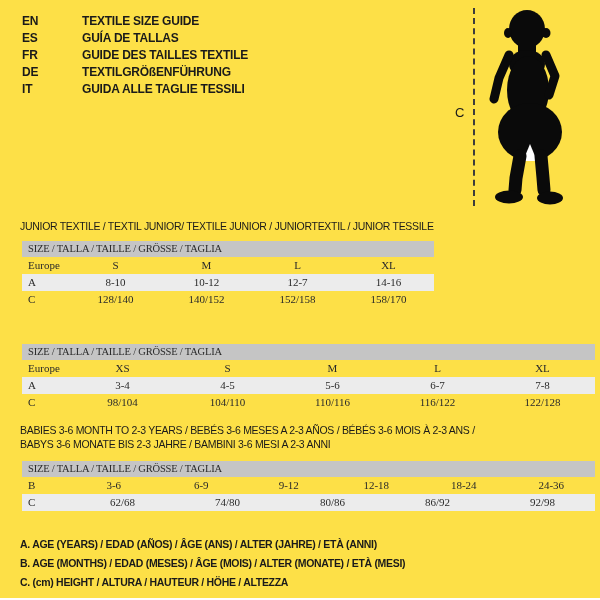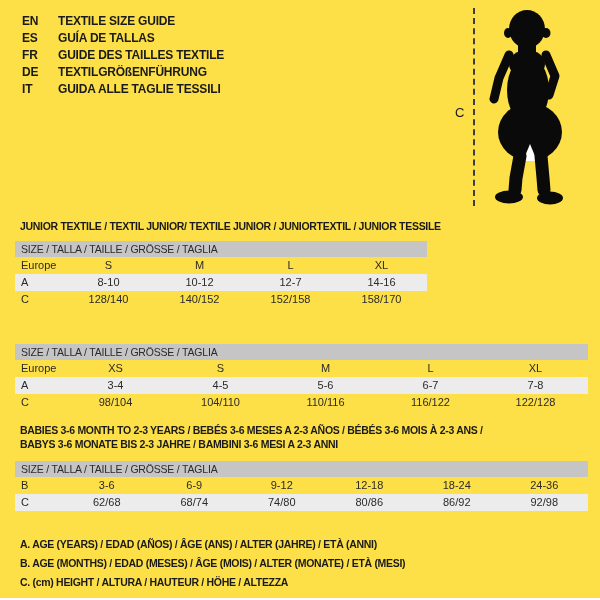--- a/index.html
+++ b/index.html
@@ -5,29 +5,29 @@
   html,body{margin:0;padding:0;background:#fff;}
   #page{
     position:relative;width:600px;height:598px;background:#fde047;
     font-family:"Liberation Sans","DejaVu Sans",sans-serif;color:#1a1a1a;
     overflow:hidden;
   }
   
   .lang-block{position:absolute;left:22px;top:13px;}
   .lang-row{display:flex;height:17px;line-height:17px;}
   .lang-code{width:36px;font-weight:bold;font-size:12px;letter-spacing:-0.2px;}
-  .lang-title{font-weight:bold;font-size:12px;letter-spacing:-0.2px;white-space:nowrap;}
+  .lang-title{font-weight:bold;font-size:12px;letter-spacing:-0.2px;white-space:nowrap;margin-left:24px;}
   
   .measure-line{position:absolute;left:473px;top:8px;height:198px;width:0;border-left:2px dashed #3c3c3c;}
   .measure-label{position:absolute;left:455px;top:105px;font-size:13px;color:#1a1a1a;}
   .silhouette{position:absolute;left:482px;top:8px;width:96px;height:200px;}
   
-  .tbl-title{position:absolute;left:20px;font-weight:bold;font-size:10.5px;letter-spacing:-0.3px;
+  .tbl-title{position:absolute;left:20px;font-weight:normal;font-size:10.5px;letter-spacing:-0.3px;
              line-height:14px;white-space:pre-line;width:560px;}
-  .tbl{position:absolute;left:15px;}
+  .tbl{position:absolute;left:22px;font-family:Liberation Serif, serif;}
   .tbl.narrow{width:412px;}
   .tbl.wide{width:573px;}
   .size-header{background:#c5c5c5;height:16px;line-height:16px;padding-left:6px;
                font-size:10.5px;color:#2a2a2a;letter-spacing:-0.2px;}
   .trow{display:flex;height:17px;line-height:17px;font-size:11px;color:#2a2a2a;}
   .trow.alt{background:#ececec;}
   .tcell{flex:1;text-align:center;white-space:nowrap;}
   .tcell.first{flex:0 0 42px;text-align:left;padding-left:6px;}
   
   .legend-line{position:absolute;left:20px;font-weight:bold;font-size:10.5px;letter-spacing:-0.3px;white-space:nowrap;}
@@ -153,21 +153,20 @@
           <div class="tcell">3-6</div>
           <div class="tcell">6-9</div>
           <div class="tcell">9-12</div>
           <div class="tcell">12-18</div>
           <div class="tcell">18-24</div>
           <div class="tcell">24-36</div>
         </div>
         <div class="trow alt">
           <div class="tcell first">C</div>
           <div class="tcell">62/68</div>
-          <div class="tcell">68/74</div>
           <div class="tcell">74/80</div>
           <div class="tcell">80/86</div>
           <div class="tcell">86/92</div>
           <div class="tcell">92/98</div>
         </div>
       </div>
   </div>
 
   <div class="legend-line" style="top:538px">A. AGE (YEARS) / EDAD (AÑOS) / ÂGE (ANS) / ALTER (JAHRE) / ETÀ (ANNI)</div>
   <div class="legend-line" style="top:557px">B. AGE (MONTHS) / EDAD (MESES) / ÂGE (MOIS) / ALTER (MONATE) / ETÀ (MESI)</div>

